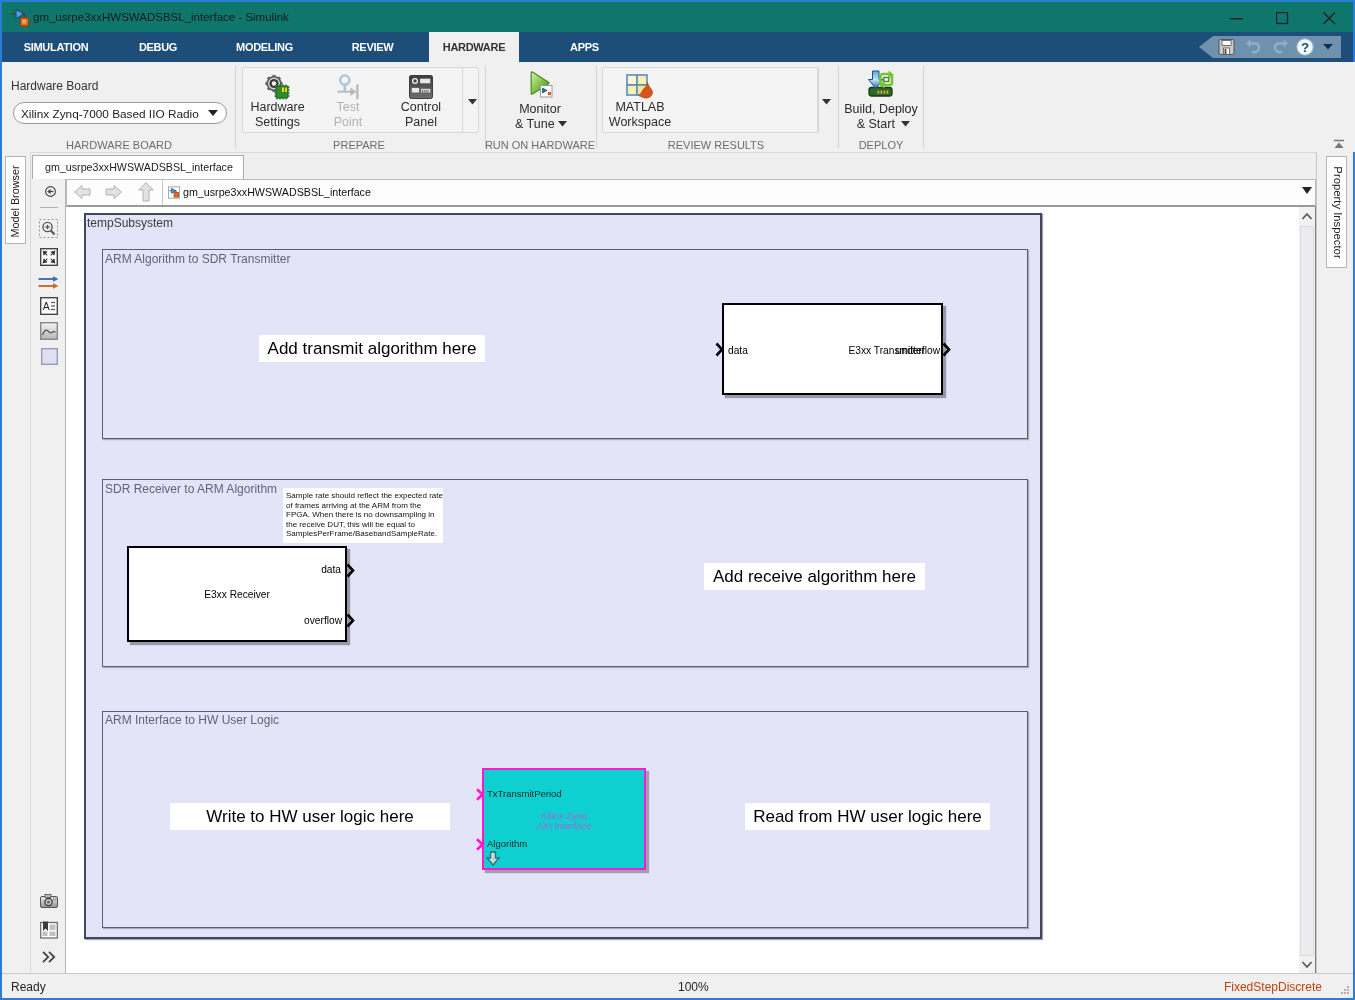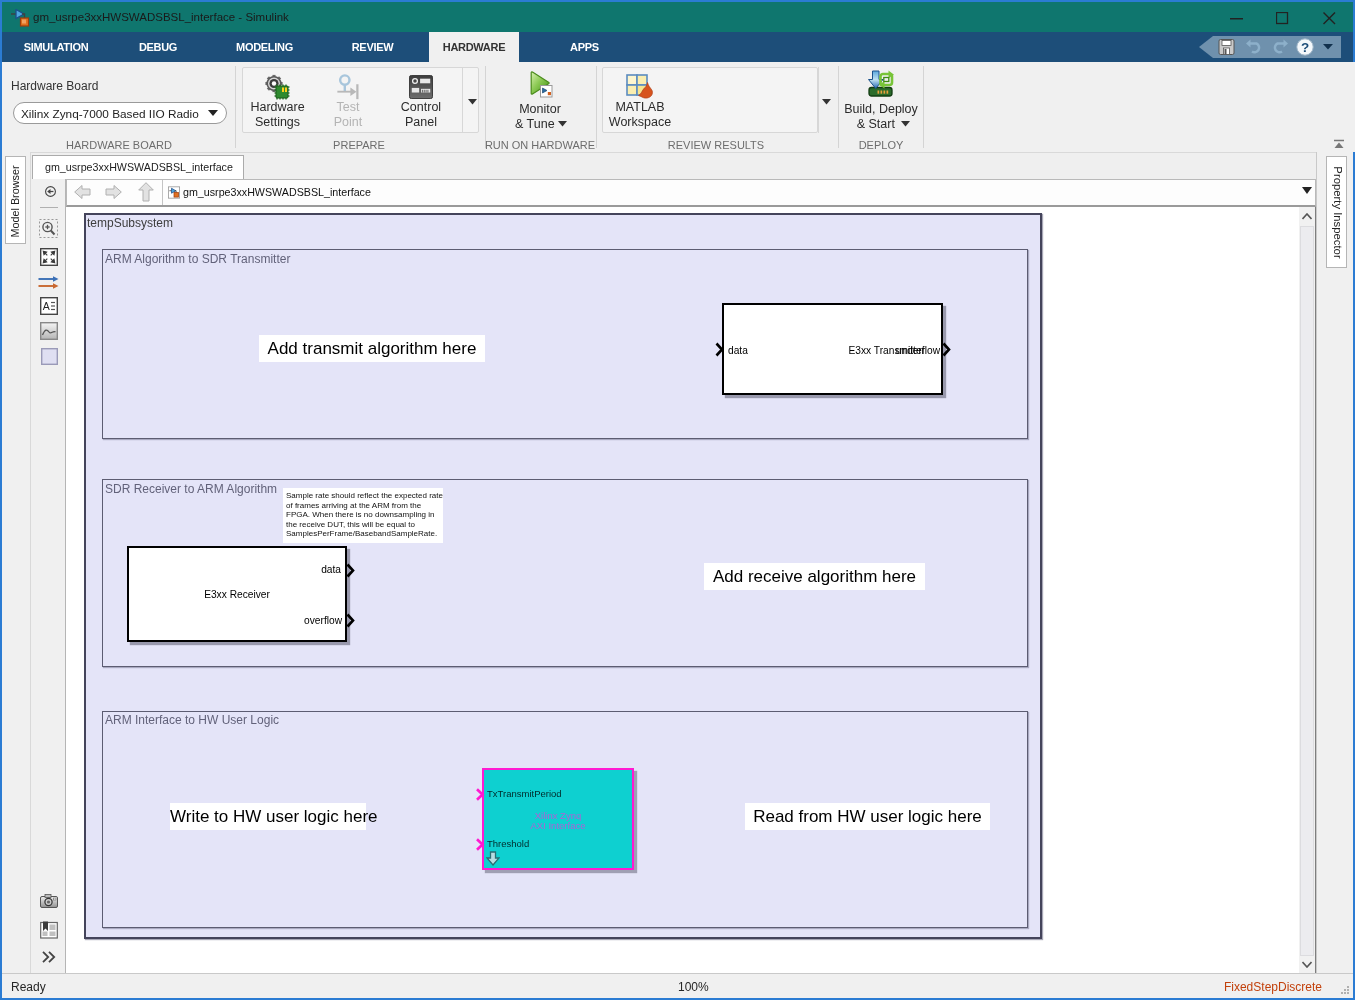--- a/index.html
+++ b/index.html
@@ -413,21 +413,21 @@
 <div id="bigrect"></div>
 <div class="arealbl" style="left:87px;top:216px;color:#3d3d3d;">tempSubsystem</div>
 <div class="area" style="left:102px;top:249px;width:926px;height:190px;"></div>
 <div class="arealbl" style="left:105px;top:252px;">ARM Algorithm to SDR Transmitter</div>
 <div class="area" style="left:102px;top:479px;width:926px;height:188px;"></div>
 <div class="arealbl" style="left:105px;top:482px;">SDR Receiver to ARM Algorithm</div>
 <div class="area" style="left:102px;top:711px;width:926px;height:217px;"></div>
 <div class="arealbl" style="left:105px;top:713px;">ARM Interface to HW User Logic</div>
 <div class="note" style="left:259px;top:335px;width:226px;height:27px;line-height:27px;">Add transmit algorithm here</div>
 <div class="note" style="left:704px;top:563px;width:221px;height:27px;line-height:27px;">Add receive algorithm here</div>
-<div class="note" style="left:170px;top:803px;width:196px;height:27px;line-height:27px;">Write to HW user logic here</div>
+<div class="note" style="left:170px;top:803px;width:280px;height:27px;line-height:27px;">Write to HW user logic here</div>
 <div class="note" style="left:745px;top:803px;width:245px;height:27px;line-height:27px;">Read from HW user logic here</div>
 
 <div style="position:absolute;left:283px;top:488px;width:160px;height:55px;background:#fff;box-sizing:border-box;padding:3px 0 0 3px;font-size:8px;line-height:9.5px;color:#111;">Sample rate should reflect the expected rate<br>of frames arriving at the ARM from the<br>FPGA. When there is no downsampling in<br>the receive DUT, this will be equal to<br>SamplesPerFrame/BasebandSampleRate.</div>
 
 <div class="blk" style="left:722px;top:303px;width:221px;height:92px;">
   <span style="position:absolute;left:4px;top:40px;">data</span>
   <span style="position:absolute;left:0;right:16px;top:40px;text-align:right;">E3xx Transmitter</span>
   <span style="position:absolute;right:1px;top:40px;">underflow</span>
 </div>
 <svg style="position:absolute;left:715px;top:342px;" width="9" height="15" viewBox="0 0 9 15">
@@ -442,23 +442,23 @@
   <span style="position:absolute;right:4px;top:16px;">data</span>
   <span style="position:absolute;right:3px;top:67px;">overflow</span>
 </div>
 <svg style="position:absolute;left:346px;top:563px;" width="9" height="15" viewBox="0 0 9 15">
     <polyline points="1.5,1.5 7,7.5 1.5,13.5" fill="none" stroke="#000" stroke-width="2.6"></polyline>
   </svg>
 <svg style="position:absolute;left:346px;top:613px;" width="9" height="15" viewBox="0 0 9 15">
     <polyline points="1.5,1.5 7,7.5 1.5,13.5" fill="none" stroke="#000" stroke-width="2.6"></polyline>
   </svg>
 
-<div style="position:absolute;left:482px;top:768px;width:152px;height:102px;background:#0ed0d0;border:2.5px solid #ff1ad1;box-sizing:border-box;box-shadow:3px 3px 1px rgba(90,90,110,0.5);">
+<div style="position:absolute;left:482px;top:768px;width:164px;height:102px;background:#0ed0d0;border:2.5px solid #ff1ad1;box-sizing:border-box;box-shadow:3px 3px 1px rgba(90,90,110,0.5);">
   <span style="position:absolute;left:3px;top:18px;font-size:9.5px;color:#002b2b;">TxTransmitPeriod</span>
-  <span style="position:absolute;left:3px;top:68px;font-size:9.5px;color:#002b2b;">Threshold</span>
+  <span style="position:absolute;left:3px;top:68px;font-size:9.5px;color:#002b2b;">Algorithm</span>
   <div style="position:absolute;left:0;right:0;top:41px;text-align:center;font-size:9.5px;line-height:9.6px;color:#ab63d6;">Xilinx Zynq<br>AXI Interface</div>
   <svg style="position:absolute;left:2px;top:81px;" width="14" height="15" viewBox="0 0 14 15">
     <path d="M4.5,1 L9.5,1 L9.5,7 L13,7 L7,14 L1,7 L4.5,7 Z" fill="#b8dde2" stroke="#2a6e73" stroke-width="1.3"></path>
   </svg>
 </div>
 <svg style="position:absolute;left:475px;top:788px;" width="10" height="13" viewBox="0 0 10 13">
     <polyline points="2,1.3 7.5,6.5 2,11.7" fill="none" stroke="#ff1ad1" stroke-width="2.7"></polyline>
   </svg>
 <svg style="position:absolute;left:475px;top:838px;" width="10" height="13" viewBox="0 0 10 13">
     <polyline points="2,1.3 7.5,6.5 2,11.7" fill="none" stroke="#ff1ad1" stroke-width="2.7"></polyline>

